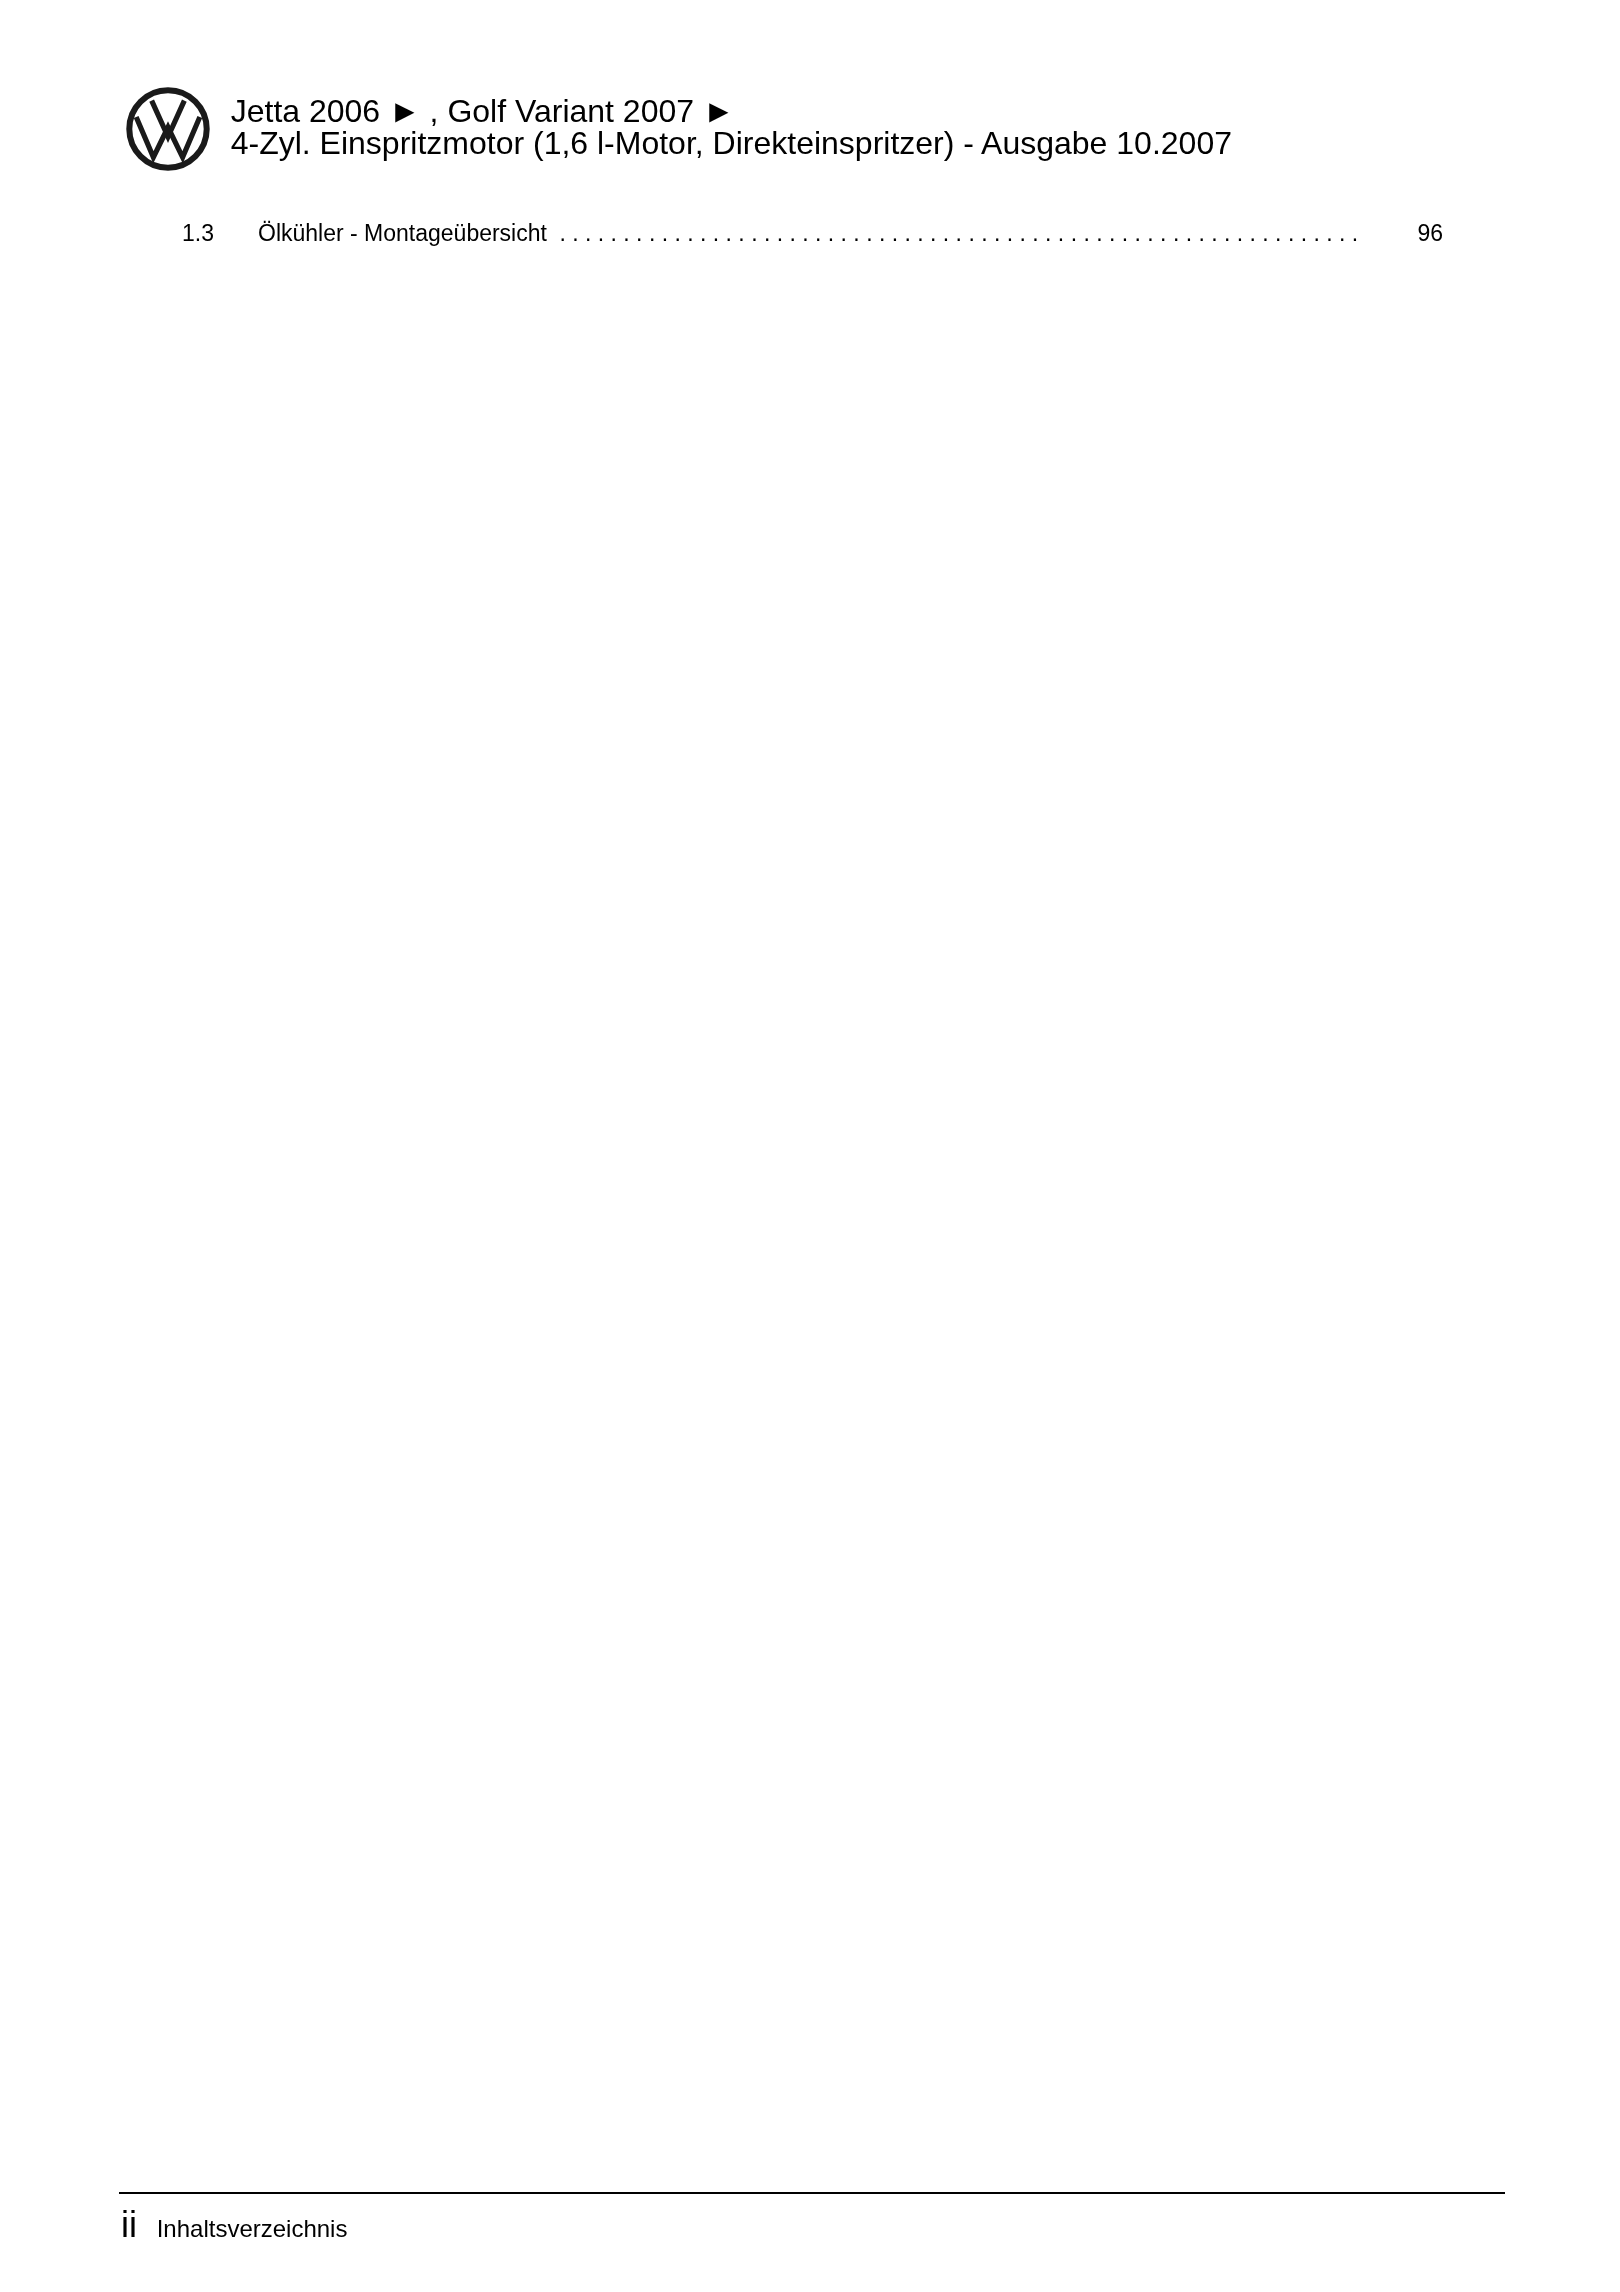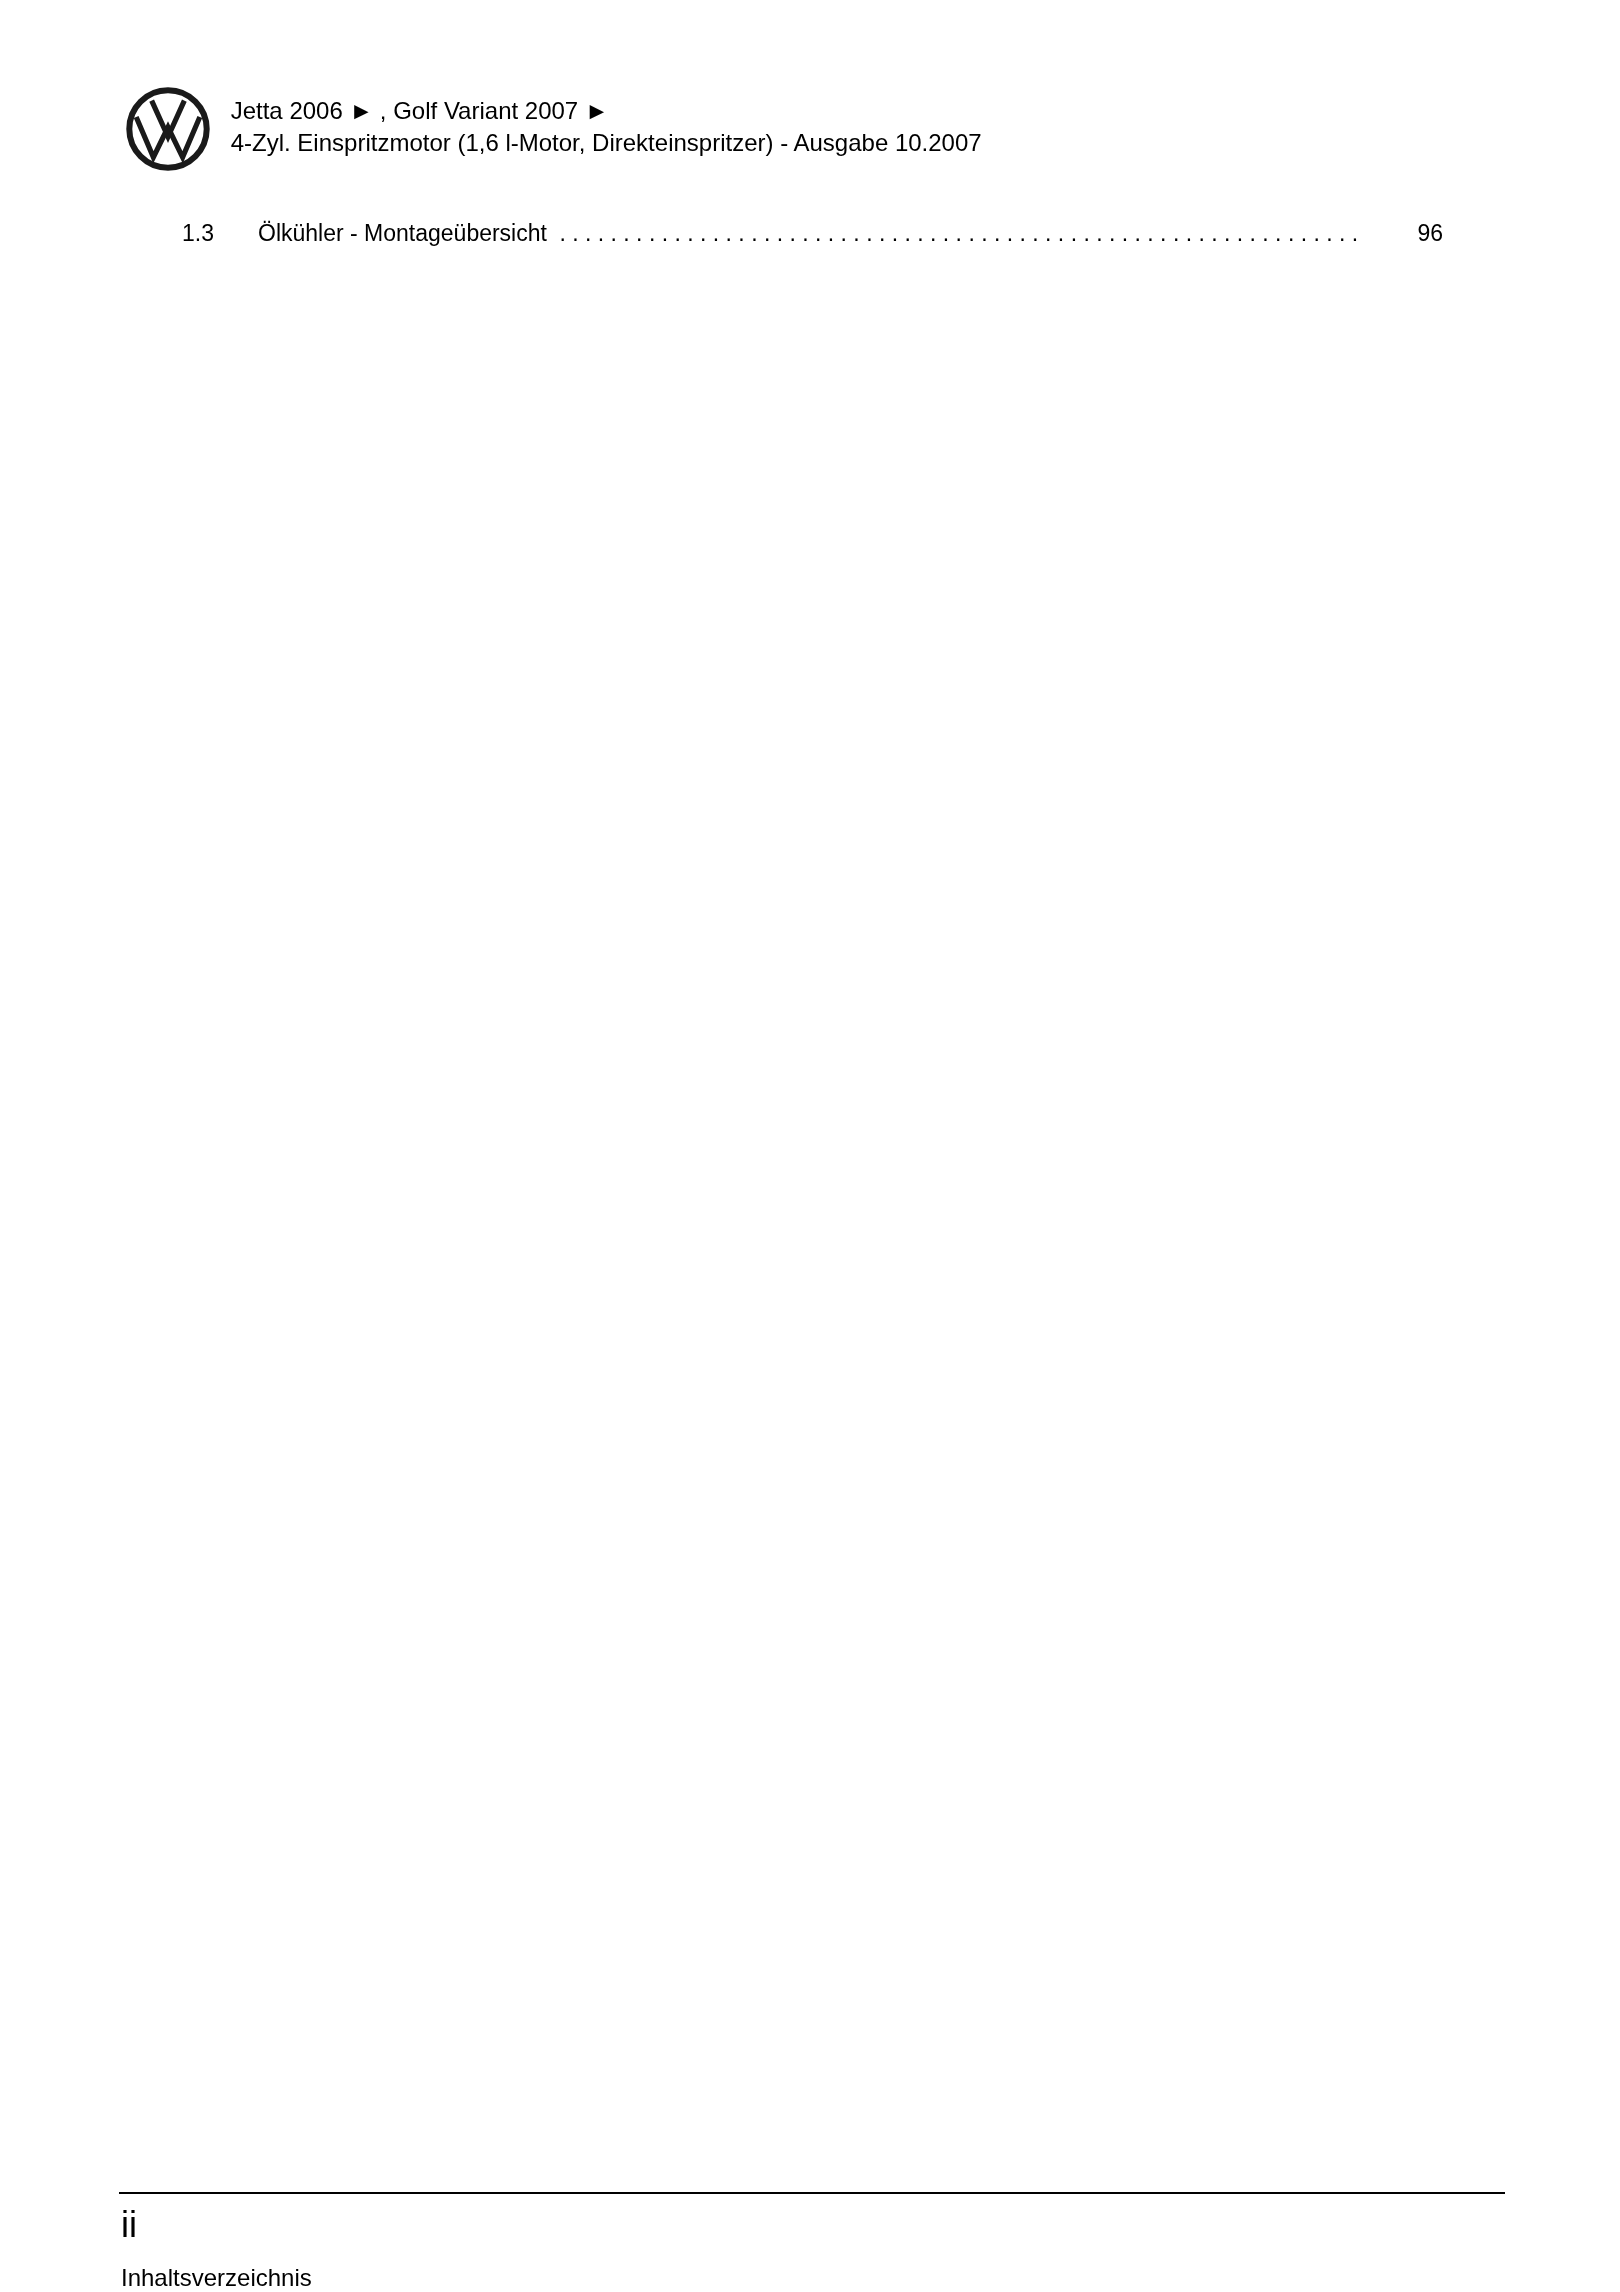--- a/index.html
+++ b/index.html
@@ -15,21 +15,21 @@
     background: #ffffff;
     overflow: hidden;
   }
 
   
   .header {
     position: absolute; top: 86px; left: 125px;
     display: flex; align-items: flex-start; gap: 19.7px;
   }
   .logo { width: 86px; height: 86px; flex: none; }
-  .header-text { padding-top: 9px; font-size: 24px; line-height: 32px; }
+  .header-text { padding-top: 9px; font-size: 32px; line-height: 32px; }
 
   
   .toc {
     position: absolute; top: 220px; left: 119px;
     width: 1324px;
   }
   .row {
     display: flex; align-items: baseline;
     font-size: 23px; line-height: 27px;
     margin-bottom: 7.2px;
@@ -43,21 +43,21 @@
   }
   .row .page { flex: none; width: 66px; text-align: right; }
 
   
   .footer-rule {
     position: absolute; left: 119px; right: 115px; top: 2192px;
     border-top: 2.7px solid #000;
   }
   .footer {
     position: absolute; left: 121px; top: 2205px;
-    display: flex; align-items: baseline; gap: 19.7px; flex-direction: column;
+    display: flex; align-items: baseline; gap: 19.7px;
   }
   .footer .roman { font-size: 36px; line-height: 39px; }
   .footer .label { font-size: 24px; }
 </style>
 </head>
 <body>
 
 <div class="page">
 
   <div class="header">

